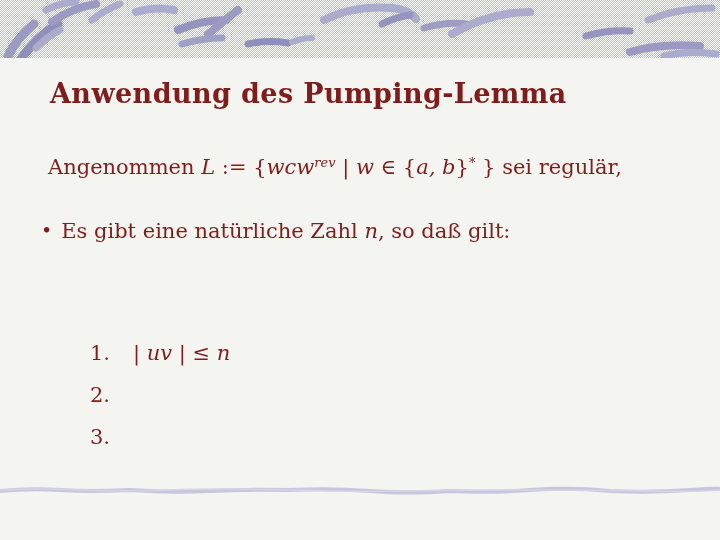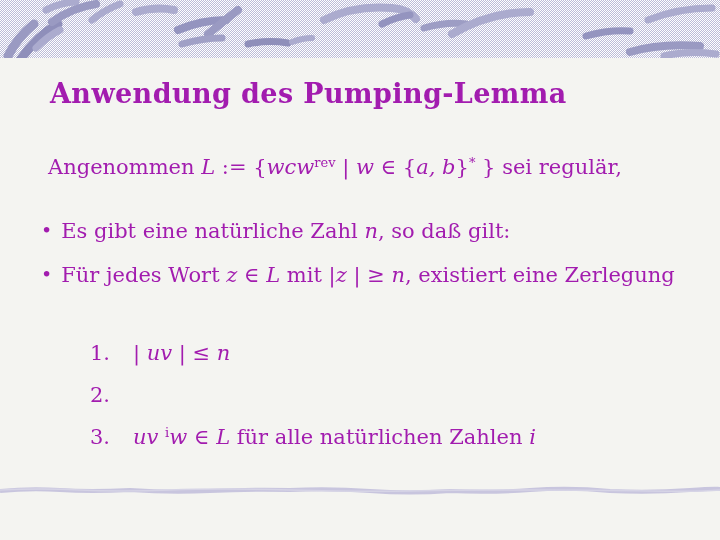--- a/index.html
+++ b/index.html
@@ -3,38 +3,38 @@
 <meta charset="utf-8">
 <style>
   html,body{margin:0;padding:0;}
   body{
     width:720px;height:540px;
     font-family:"DejaVu Serif","Liberation Serif",serif;
     background:#e9e9ef;
   }
   .slide{
     position:relative;width:720px;height:540px;overflow:hidden;
-    background:#f4f4f1;color:#a21caf;
+    background:#f4f4f1;color:#7f1d1d;
   }
   
   .band{
     position:absolute;top:0;left:0;width:720px;height:58px;
     background-image:repeating-conic-gradient(#bcbcd8 0% 25%, #ffffff 0% 50%);
     background-size:2px 2px;
   }
   .band svg{position:absolute;top:0;left:0;}
   .title{
     position:absolute;left:50px;top:78px;
     font-size:27px;font-weight:bold;letter-spacing:0.4px;
     white-space:nowrap;
   }
   .tline{position:absolute;font-size:21px;white-space:nowrap;}
   .seg-r{font-style:normal;}
   .seg-i{font-style:italic;}
-  .seg-isup{font-size:0.62em;vertical-align:0.55em;}
+  .seg-isup{font-style:italic;font-size:0.62em;vertical-align:0.55em;}
   .seg-rsup{font-style:normal;font-size:0.62em;vertical-align:0.55em;}
   .bullet-dot{display:inline-block;margin-right:9px;font-size:19px;vertical-align:1px;}
   .item-num{position:absolute;left:90px;top:0;}
   .item-body{position:absolute;left:133px;top:0;white-space:nowrap;text-align:right;}
   .item{position:absolute;left:0;width:720px;height:30px;font-size:21px;}
   .divider{position:absolute;left:0;top:482px;width:720px;height:16px;}
 </style>
 </head>
 <body>
 
@@ -68,34 +68,30 @@
   </div>
 
   <div class="title">Anwendung des Pumping-Lemma</div>
 
   <div class="tline" style="left:48px;top:155px;"><span class="seg-r">Angenommen </span><span class="seg-i">L</span><span class="seg-r"> := {</span><span class="seg-i">wcw</span><span class="seg-isup">rev</span><span class="seg-r"> | </span><span class="seg-i">w</span><span class="seg-r"> ∈ {</span><span class="seg-i">a, b</span><span class="seg-r">}</span><span class="seg-rsup">*</span><span class="seg-r"> } sei regulär,</span></div>
 
   <div class="tline" style="left:41px;top:219px;">
     <span class="bullet-dot">•</span><span><span class="seg-r">Es gibt eine natürliche Zahl </span><span class="seg-i">n</span><span class="seg-r">, so daß gilt:</span></span>
   </div>
 
-  <div class="tline" style="left:41px;top:263px;">
-    <span class="bullet-dot">•</span><span><span class="seg-r">Für jedes Wort </span><span class="seg-i">z</span><span class="seg-r"> ∈ </span><span class="seg-i">L</span><span class="seg-r"> mit |</span><span class="seg-i">z</span><span class="seg-r"> | ≥ </span><span class="seg-i">n</span><span class="seg-r">, existiert eine Zerlegung</span></span>
-  </div>
 
   <div class="item" style="top:341px;">
     <span class="item-num">1.</span>
     <span class="item-body"><span class="seg-r">| </span><span class="seg-i">uv</span><span class="seg-r"> | ≤ </span><span class="seg-i">n</span></span>
   </div>
   <div class="item" style="top:383px;">
     <span class="item-num">2.</span>
   </div>
   <div class="item" style="top:425px;">
     <span class="item-num">3.</span>
-    <span class="item-body"><span class="seg-i">uv</span><span class="seg-r"> </span><span class="seg-isup">i</span><span class="seg-i">w</span><span class="seg-r"> ∈ </span><span class="seg-i">L</span><span class="seg-r"> für alle natürlichen Zahlen </span><span class="seg-i">i</span></span>
   </div>
 
   <svg class="divider" viewBox="0 0 720 16">
     <path d="M0,9 Q30,6 60,8 T130,8 Q170,11 210,9 T290,8 Q330,6 370,9 T450,9 Q490,11 530,8 T610,9 Q650,11 690,8 T720,9" fill="none" stroke="#c8c5de" stroke-width="4"></path>
     <path d="M0,8 Q40,6 80,8 T170,8 T290,8 T410,9 T530,8 T650,9 T720,8" fill="none" stroke="#d6d4e6" stroke-width="1.5"></path>
   </svg>
 
 </div>
 
 </body></html>

